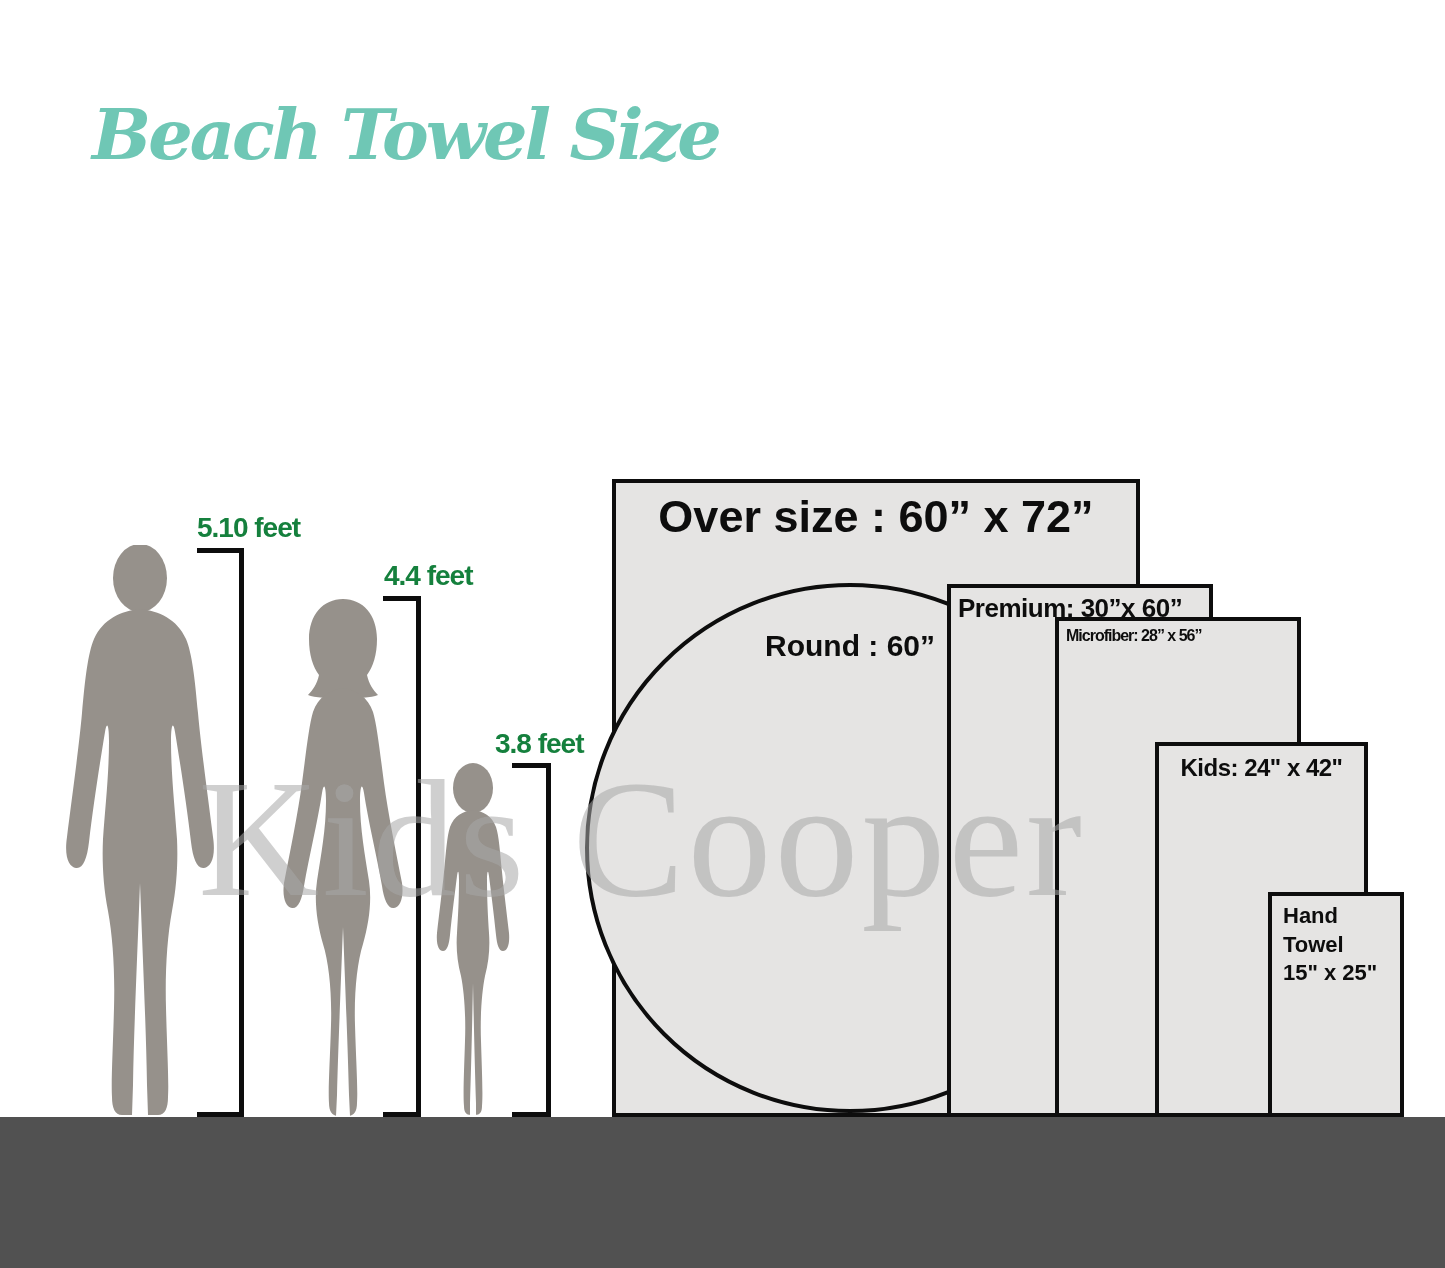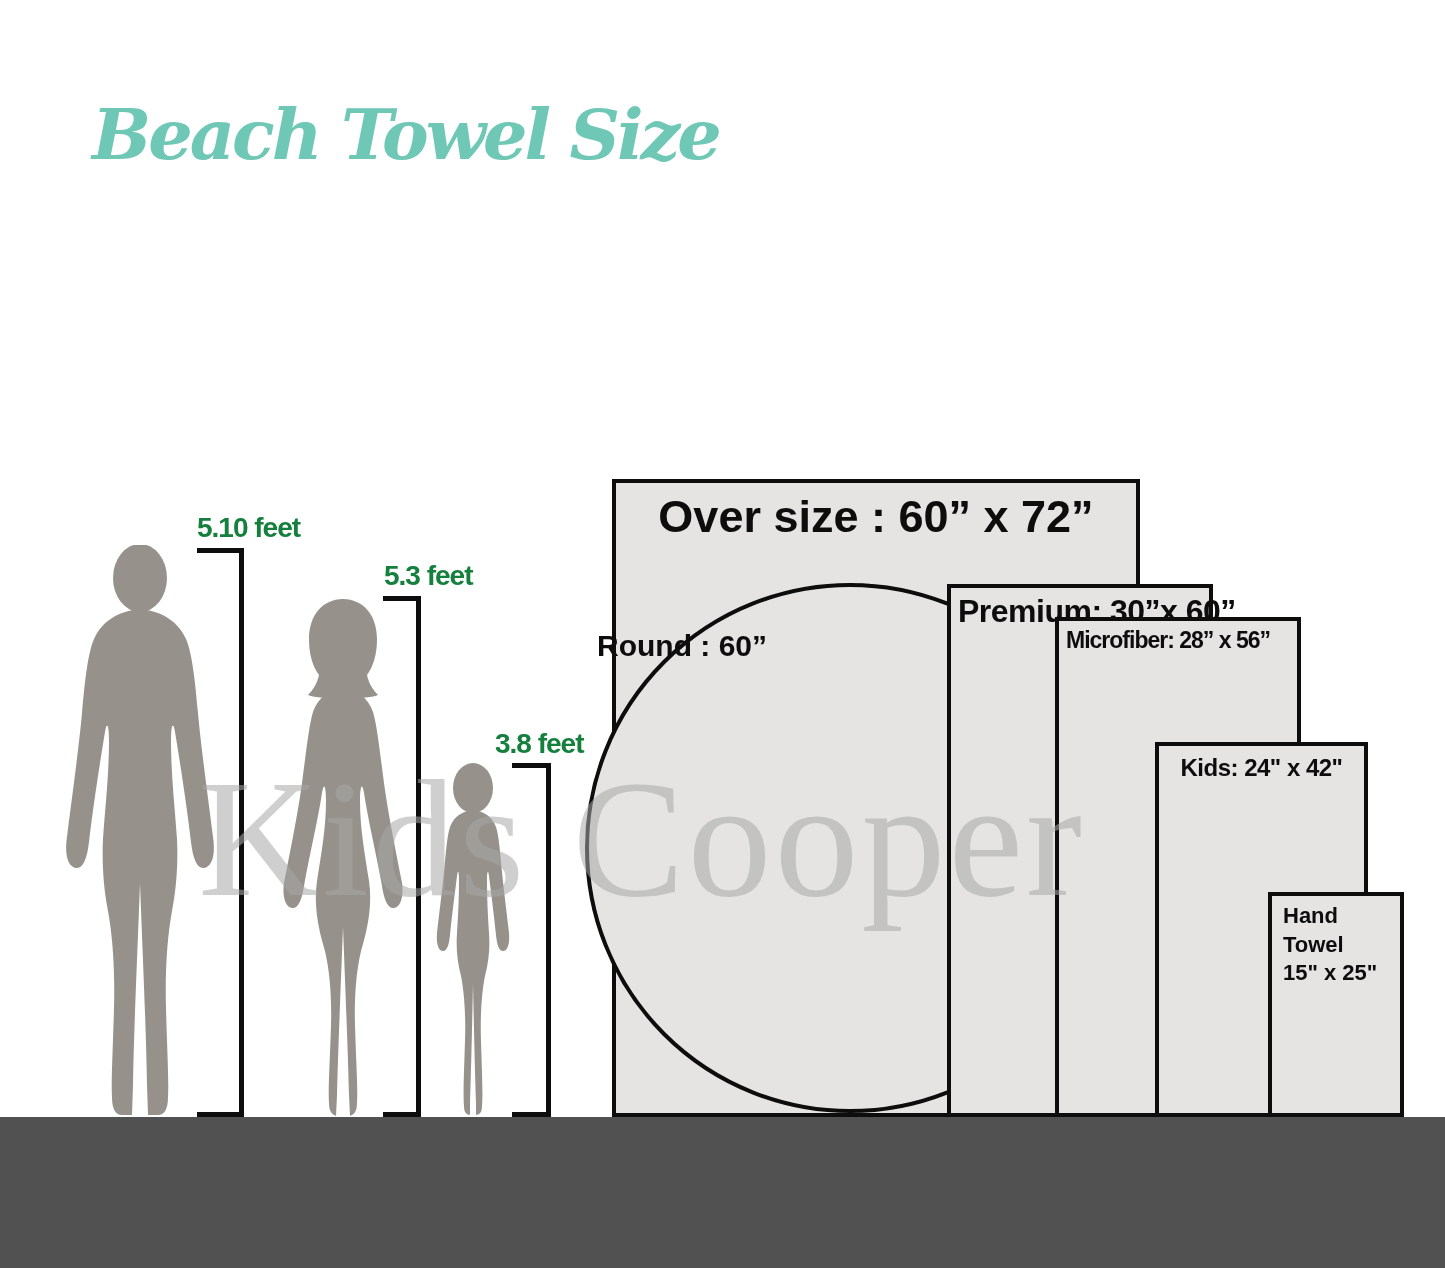--- a/index.html
+++ b/index.html
@@ -12,25 +12,25 @@
   .person path,.person ellipse{fill:#96918b;}
   .person .gap{fill:#ffffff;}
   .hlabel{position:absolute;font-weight:700;font-size:28px;letter-spacing:-1px;color:#15803d;
           white-space:nowrap;z-index:2;}
   .b{position:absolute;background:#0d0d0d;z-index:2;}
   .towel{position:absolute;box-sizing:border-box;background:#e5e4e3;border:4px solid #0d0d0d;}
   .towel-label{font-weight:700;color:#0d0d0d;white-space:nowrap;}
   .t-oversize{left:612px;top:479px;width:528px;height:638px;z-index:3;}
   .t-oversize .towel-label{text-align:center;padding-top:8px;font-size:45px;}
   .t-round{left:585px;top:583px;width:530px;height:530px;border-radius:50%;z-index:4;}
-  .t-round .towel-label{position:absolute;top:42px;left:8px;width:100%;text-align:left;font-size:30px;}
+  .t-round .towel-label{position:absolute;top:42px;left:0;width:100%;text-align:center;font-size:30px;}
   .t-premium{left:947px;top:584px;width:266px;height:533px;z-index:5;}
-  .t-premium .towel-label{padding:5px 0 0 7px;font-size:32px;letter-spacing:-0.5px;}
+  .t-premium .towel-label{padding:5px 0 0 7px;font-size:26px;letter-spacing:-0.5px;}
   .t-microfiber{left:1055px;top:617px;width:246px;height:500px;z-index:6;}
-  .t-microfiber .towel-label{padding:6px 0 0 7px;font-size:23px;letter-spacing:-1px;}
+  .t-microfiber .towel-label{padding:6px 0 0 7px;font-size:16px;letter-spacing:-1px;}
   .t-kids{left:1155px;top:742px;width:213px;height:375px;z-index:7;}
   .t-kids .towel-label{text-align:center;padding-top:8px;font-size:24px;letter-spacing:-0.5px;}
   .t-hand{left:1268px;top:892px;width:136px;height:225px;z-index:8;}
   .t-hand .towel-label{padding:6px 0 0 11px;font-size:22px;line-height:1.3;white-space:normal;}
   .watermark{position:absolute;left:198px;top:742px;z-index:20;font-family:"Liberation Serif",serif;
              font-size:168px;letter-spacing:3px;color:rgba(168,168,168,0.55);white-space:nowrap;
              pointer-events:none;}
   .ground{position:absolute;left:0;top:1117px;width:1445px;height:151px;background:#515151;z-index:25;}
 </style>
 </head>
@@ -83,21 +83,21 @@
              C79 152 76 129 74 109 C72 89 71 73 68 64 C64 53 55 48 45 47 Z"></path>
     <path class="gap" d="M45 220 C44 270 43 310 42 340 L42 352 L48 352 L48 340
              C47 310 46 270 45 220 Z"></path>
   </svg>
 
   <div class="hlabel" style="left:197px;top:512px;">5.10 feet</div>
   <div class="b" style="left:197px;top:548px;width:47px;height:5px;"></div>
   <div class="b" style="left:239px;top:548px;width:5px;height:569px;"></div>
   <div class="b" style="left:197px;top:1112px;width:47px;height:5px;"></div>
 
-  <div class="hlabel" style="left:384px;top:560px;">5.3 feet</div>
+  <div class="hlabel" style="left:384px;top:560px;">4.4 feet</div>
   <div class="b" style="left:383px;top:596px;width:38px;height:5px;"></div>
   <div class="b" style="left:416px;top:596px;width:5px;height:521px;"></div>
   <div class="b" style="left:383px;top:1112px;width:38px;height:5px;"></div>
 
   <div class="hlabel" style="left:495px;top:728px;">3.8 feet</div>
   <div class="b" style="left:512px;top:763px;width:39px;height:5px;"></div>
   <div class="b" style="left:546px;top:763px;width:5px;height:354px;"></div>
   <div class="b" style="left:512px;top:1112px;width:39px;height:5px;"></div>
 
   <div class="towel t-oversize">

